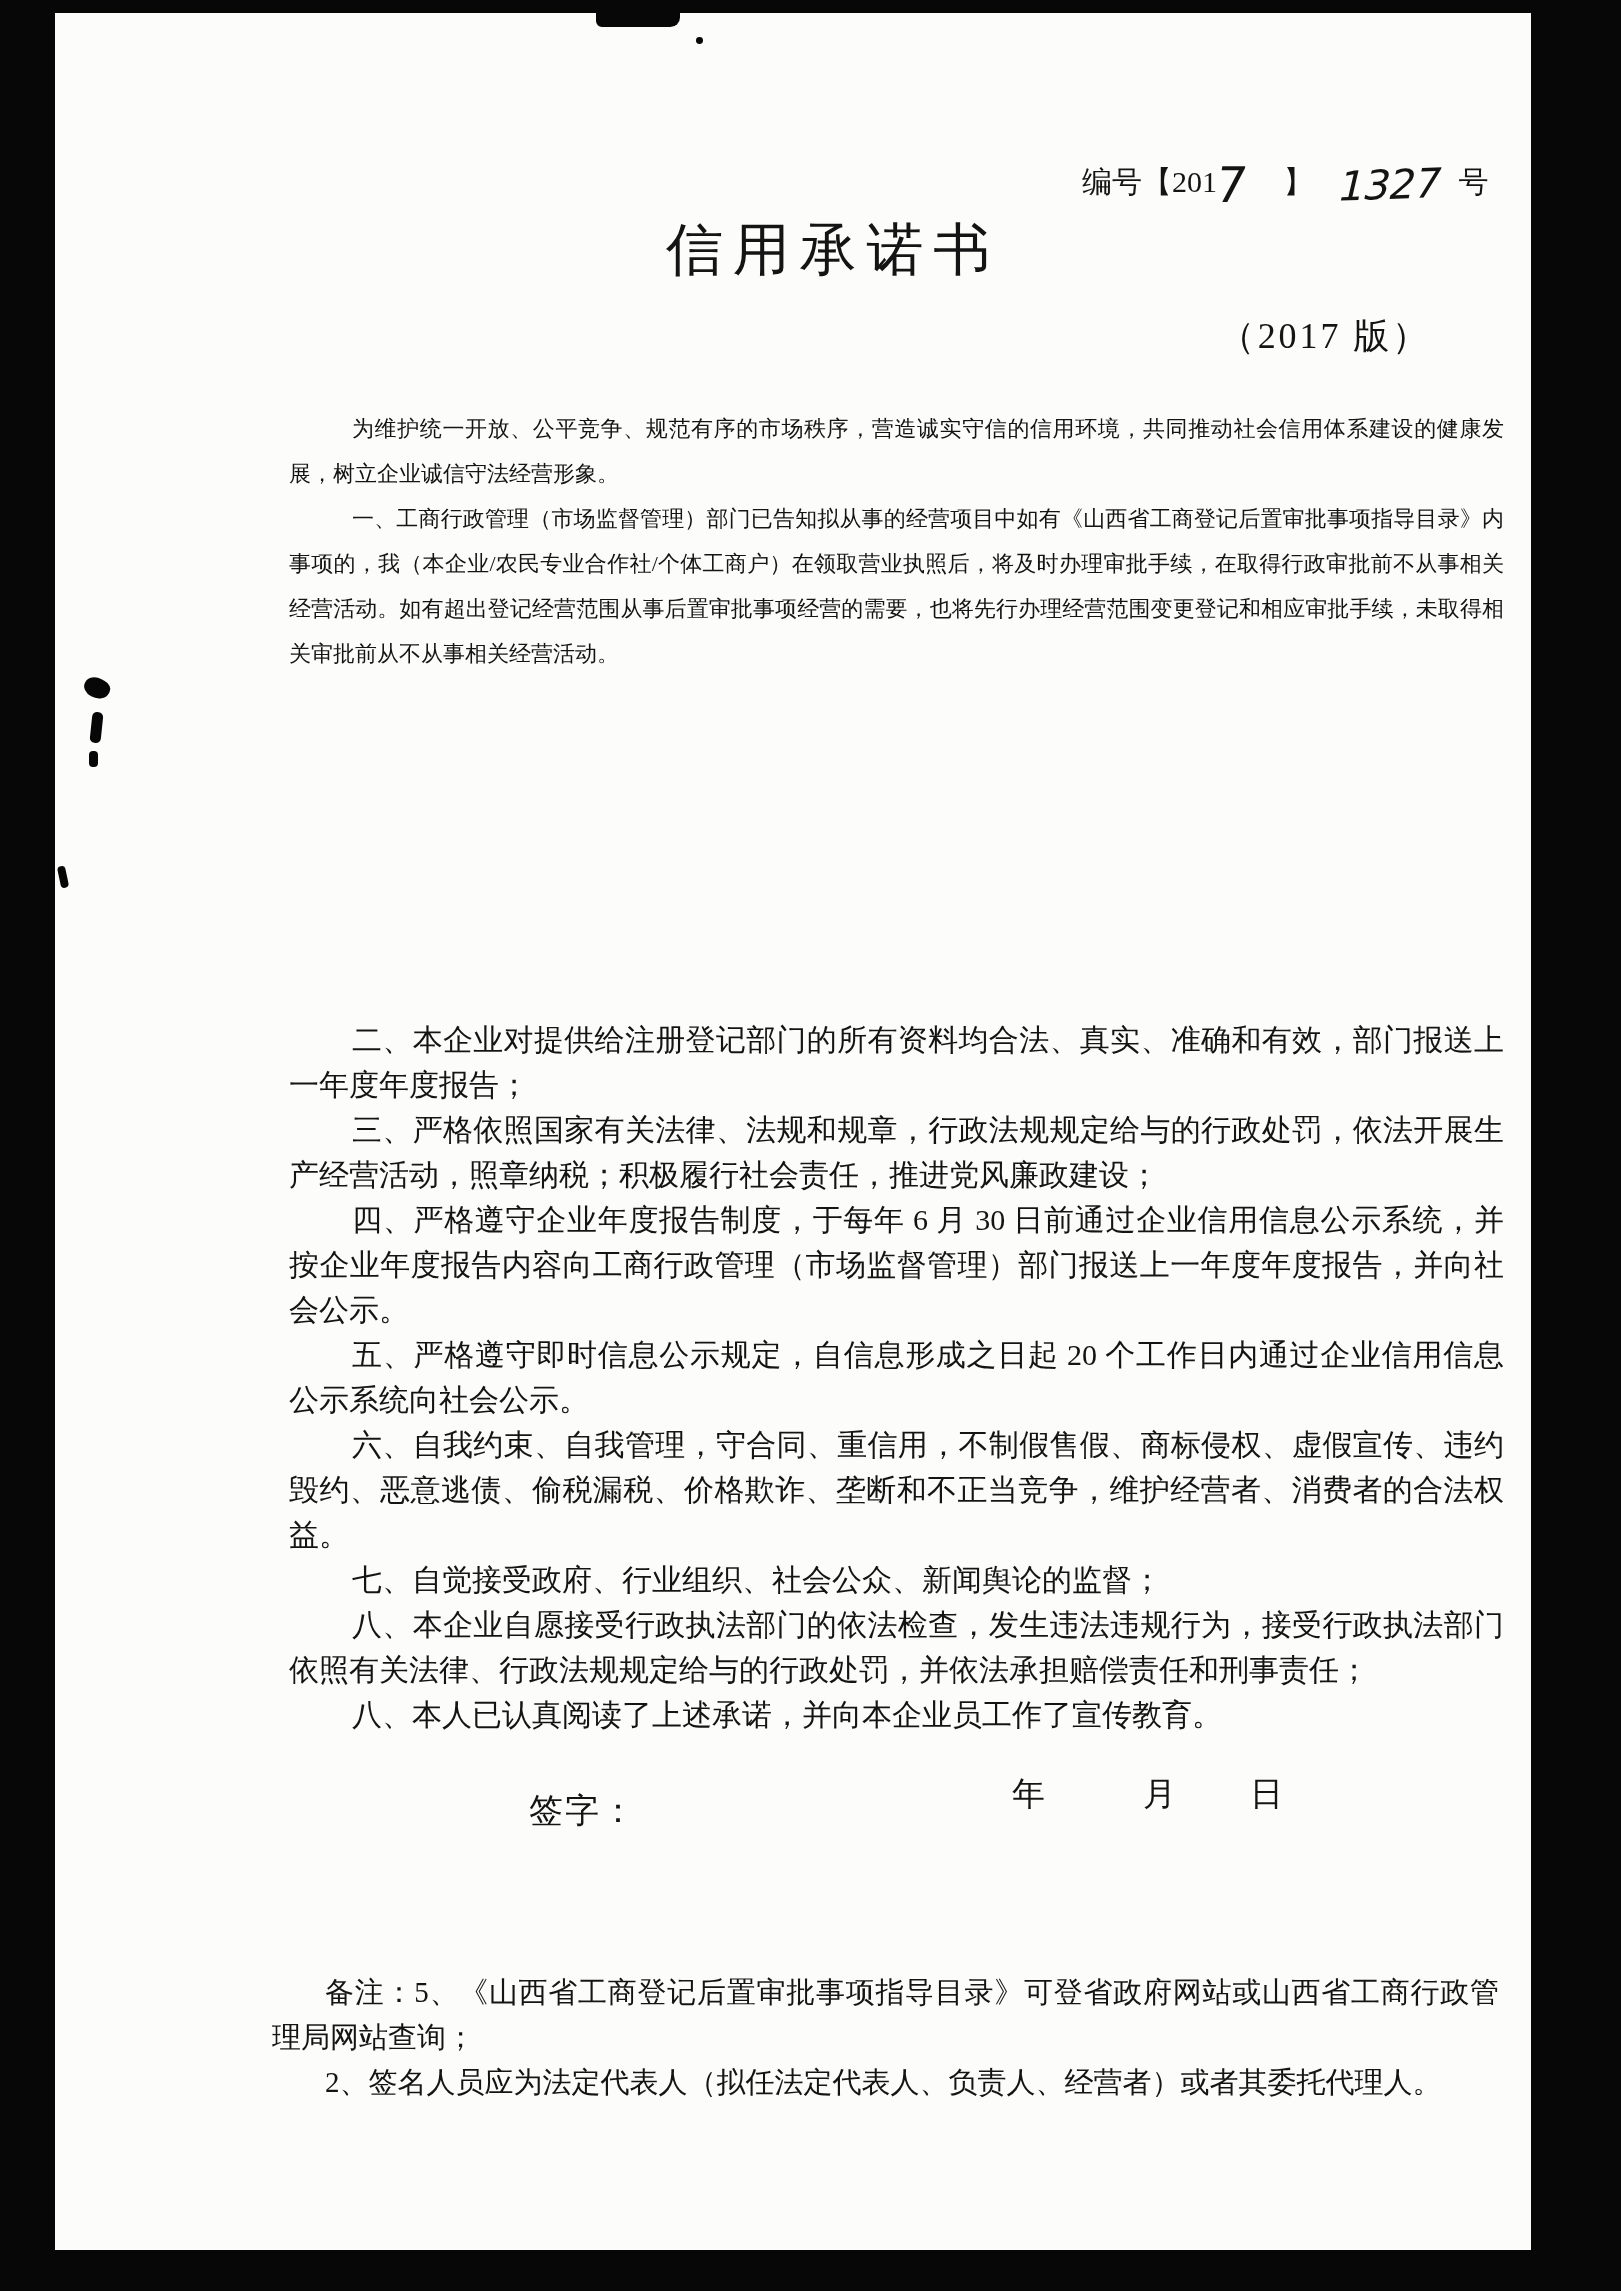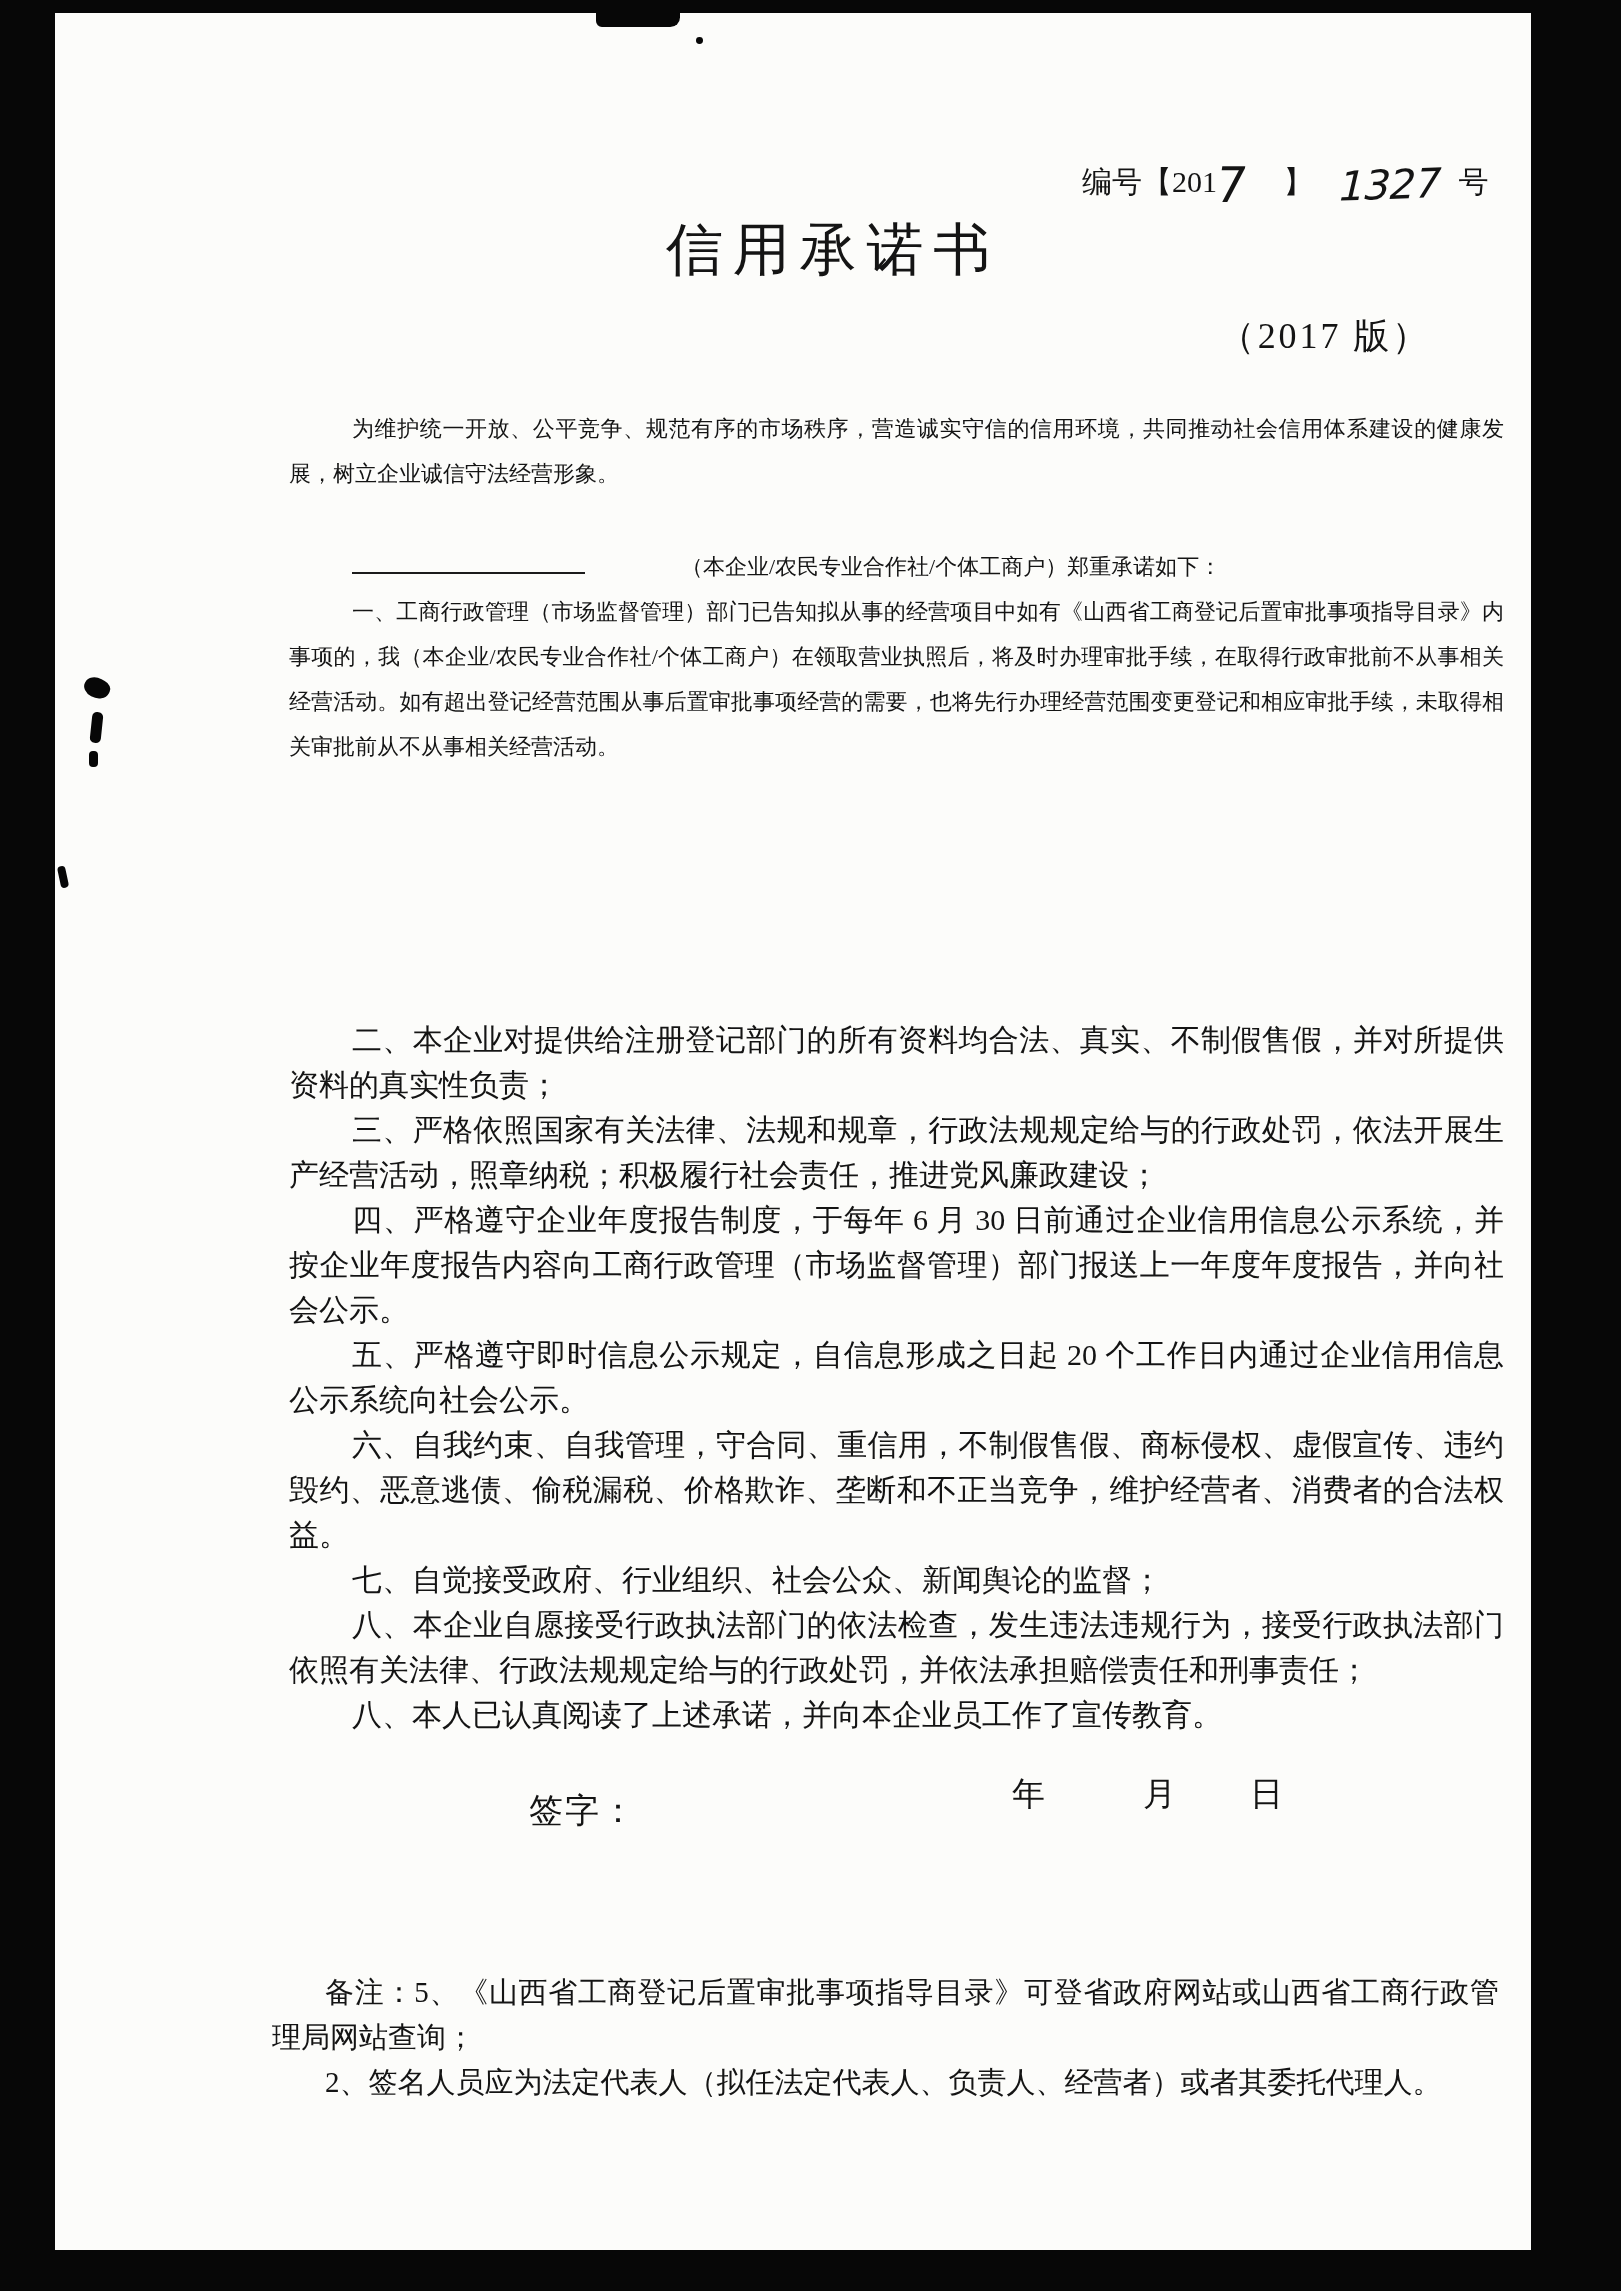--- a/index.html
+++ b/index.html
@@ -71,26 +71,25 @@
 
   <div class="serial">
     <span>编号【201</span><span class="hw hw-seven">7</span><span class="close">】</span><span class="hw hw-no">1327</span><span class="suffix">号</span>
   </div>
 
   <div class="title">信用承诺书</div>
   <div class="subtitle">（2017 版）</div>
 
   <div class="content">
     <p>为维护统一开放、公平竞争、规范有序的市场秩序，营造诚实守信的信用环境，共同推动社会信用体系建设的健康发展，树立企业诚信守法经营形象。</p>
-    <p class="promise"><span class="blank"></span><span class="ptext">（本企业/农民专业合作社/个体工商户）郑重承诺如下：</span></p>
     <p>一、工商行政管理（市场监督管理）部门已告知拟从事的经营项目中如有《山西省工商登记后置审批事项指导目录》内事项的，我（本企业/农民专业合作社/个体工商户）在领取营业执照后，将及时办理审批手续，在取得行政审批前不从事相关经营活动。如有超出登记经营范围从事后置审批事项经营的需要，也将先行办理经营范围变更登记和相应审批手续，未取得相关审批前从不从事相关经营活动。</p>
   </div>
 
   <div class="block2">
-    <p>二、本企业对提供给注册登记部门的所有资料均合法、真实、不制假售假，并对所提供资料的真实性负责；</p>
+    <p>二、本企业对提供给注册登记部门的所有资料均合法、真实、准确和有效，部门报送上一年度年度报告；</p>
     <p>三、严格依照国家有关法律、法规和规章，行政法规规定给与的行政处罚，依法开展生产经营活动，照章纳税；积极履行社会责任，推进党风廉政建设；</p>
     <p>四、严格遵守企业年度报告制度，于每年 6 月 30 日前通过企业信用信息公示系统，并按企业年度报告内容向工商行政管理（市场监督管理）部门报送上一年度年度报告，并向社会公示。</p>
     <p>五、严格遵守即时信息公示规定，自信息形成之日起 20 个工作日内通过企业信用信息公示系统向社会公示。</p>
     <p>六、自我约束、自我管理，守合同、重信用，不制假售假、商标侵权、虚假宣传、违约毁约、恶意逃债、偷税漏税、价格欺诈、垄断和不正当竞争，维护经营者、消费者的合法权益。</p>
     <p>七、自觉接受政府、行业组织、社会公众、新闻舆论的监督；</p>
     <p>八、本企业自愿接受行政执法部门的依法检查，发生违法违规行为，接受行政执法部门依照有关法律、行政法规规定给与的行政处罚，并依法承担赔偿责任和刑事责任；</p>
     <p>八、本人已认真阅读了上述承诺，并向本企业员工作了宣传教育。</p>
   </div>
 
   <div class="signature">签字：</div>

